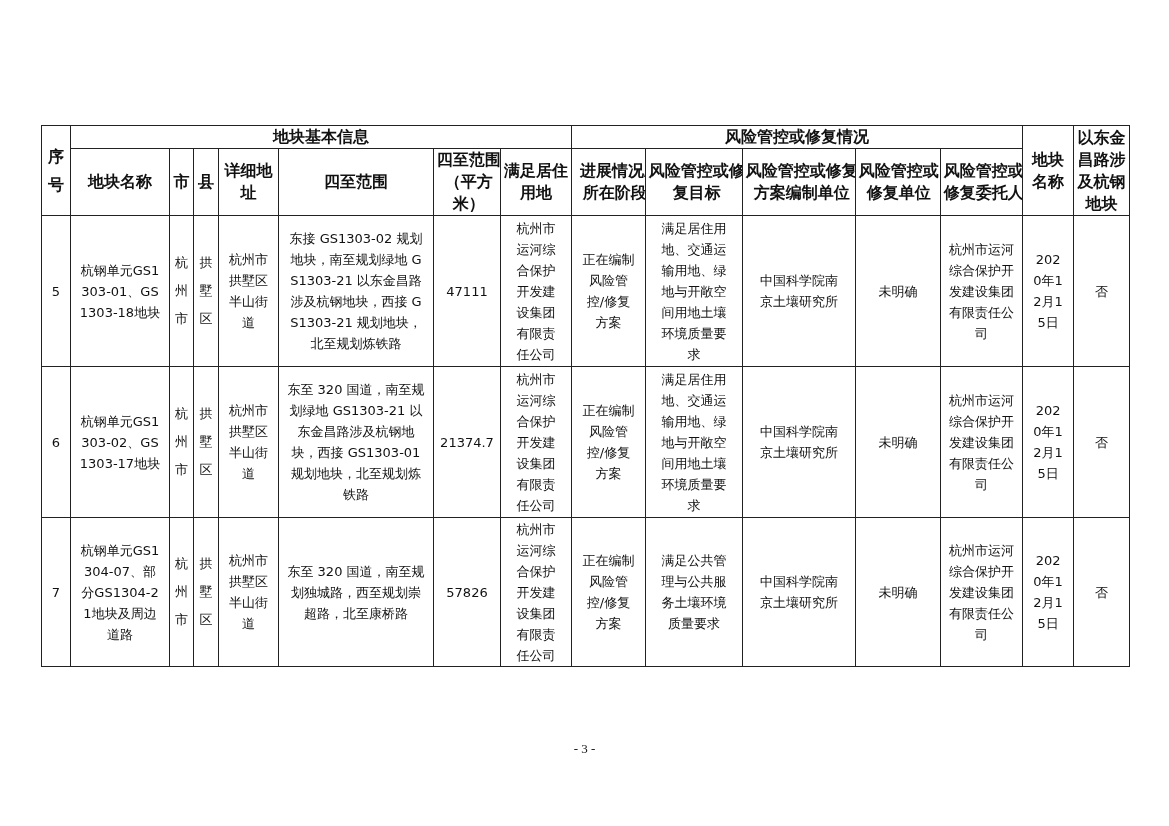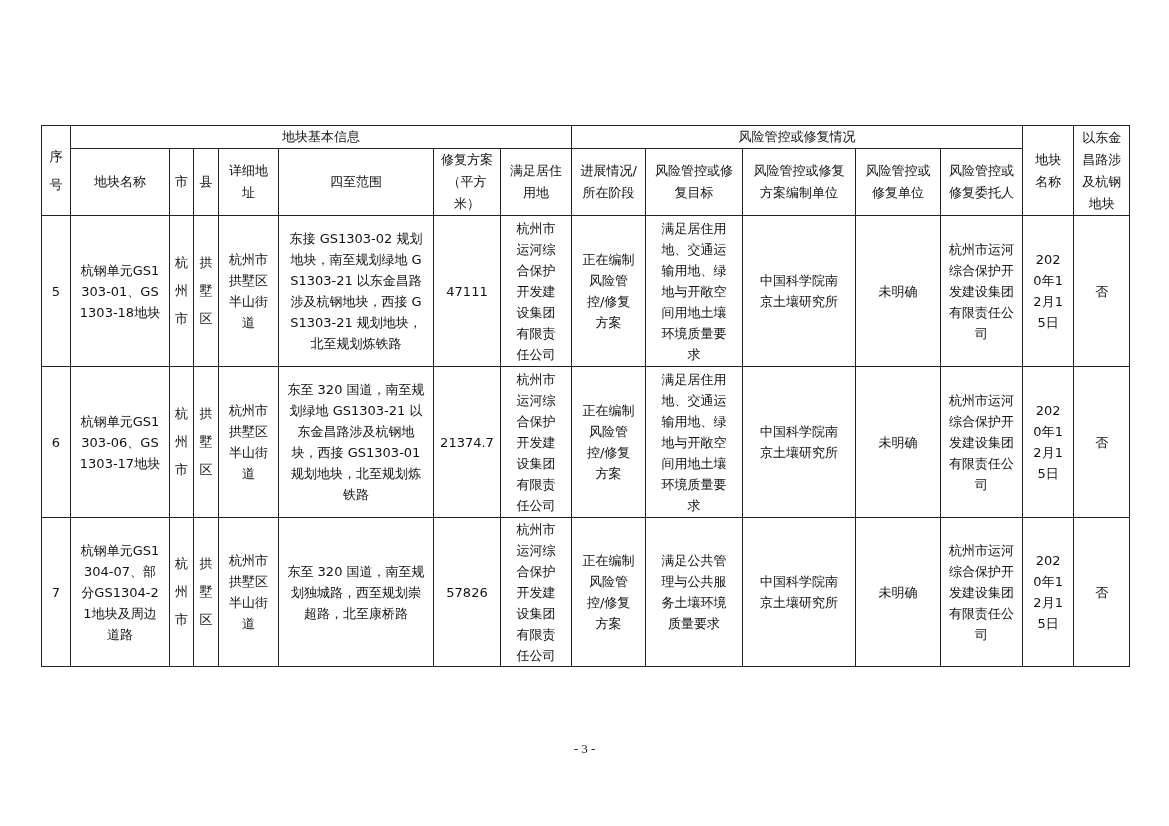--- a/index.html
+++ b/index.html
@@ -7,21 +7,21 @@
          font-family: "DejaVu Serif", "Liberation Serif", serif; color: #111; }
   .page { position: absolute; left: 0; top: 0; width: 1169px; height: 826px; }
   table.grid { position: absolute; left: 41px; top: 125px; border-collapse: collapse;
                table-layout: fixed; width: 1088px; }
   table.grid td, table.grid th {
     border: 1px solid #222; padding: 0 2px; text-align: center; vertical-align: middle;
     font-weight: normal; font-size: 13px; line-height: 21px; color: #111;
     font-family: "DejaVu Sans", "Liberation Sans", sans-serif;
     word-break: break-all; overflow: hidden;
   }
-  table.grid th { font-size: 13px; line-height: 22px; }
+  table.grid th { font-size: 16px; line-height: 22px; font-weight: bold; }
   tr.hdr1 { height: 23px; }
   tr.hdr2 { height: 67px; }
   tr.row { height: 151px; }
   tr.row.last { height: 149px; }
   td.narrow { padding: 0; }
   .vstack { display: inline-block; width: 1em; line-height: 28px; }
   .footer { position: absolute; top: 741px; left: 0; width: 1169px; text-align: center;
             font-size: 13px; font-family: "Liberation Serif", serif; }
 </style>
 </head>
@@ -53,21 +53,21 @@
         <th colspan="5">风险管控或修复情况</th>
         <th rowspan="2"><span style="display:inline-block;width:2.1em">地块名称</span></th>
         <th rowspan="2"><span style="display:inline-block;width:3.1em">以东金昌路涉及杭钢地块</span></th>
       </tr>
       <tr class="hdr2">
         <th>地块名称</th>
         <th class="narrow">市</th>
         <th class="narrow">县</th>
         <th><span style="display:inline-block;width:3.1em">详细地址</span></th>
         <th>四至范围</th>
-        <th><span style="display:inline-block;width:4.1em">修复方案（平方米）</span></th>
+        <th><span style="display:inline-block;width:4.1em">四至范围（平方米）</span></th>
         <th><span style="display:inline-block;width:4.1em">满足居住用地</span></th>
         <th><span style="display:inline-block;width:5.1em">进展情况/所在阶段</span></th>
         <th><span style="display:inline-block;width:6.1em">风险管控或修复目标</span></th>
         <th><span style="display:inline-block;width:7.1em">风险管控或修复方案编制单位</span></th>
         <th><span style="display:inline-block;width:5.1em">风险管控或修复单位</span></th>
         <th><span style="display:inline-block;width:5.1em">风险管控或修复委托人</span></th>
       </tr>
     </thead>
     <tbody>
       <tr class="row">
@@ -82,21 +82,21 @@
         <td><span style="display:inline-block;width:4.1em">正在编制风险管控/修复方案</span></td>
         <td><span style="display:inline-block;width:5.1em">满足居住用地、交通运输用地、绿地与开敞空间用地土壤环境质量要求</span></td>
         <td><span style="display:inline-block;width:6.1em">中国科学院南京土壤研究所</span></td>
         <td>未明确</td>
         <td><span style="display:inline-block;width:5.1em">杭州市运河综合保护开发建设集团有限责任公司</span></td>
         <td><span style="display:inline-block;width:2.4em">2020年12月15日</span></td>
         <td>否</td>
       </tr>
       <tr class="row">
         <td>6</td>
-        <td><span style="display:inline-block;width:6.2em">杭钢单元GS1303-06、GS1303-17地块</span></td>
+        <td><span style="display:inline-block;width:6.2em">杭钢单元GS1303-02、GS1303-17地块</span></td>
         <td class="narrow"><span class="vstack">杭州市</span></td>
         <td class="narrow"><span class="vstack">拱墅区</span></td>
         <td><span style="display:inline-block;width:3.1em">杭州市拱墅区半山街道</span></td>
         <td><span style="display:inline-block;width:10.6em">东至 320 国道，南至规划绿地 GS1303-21 以东金昌路涉及杭钢地块，西接 GS1303-01 规划地块，北至规划炼铁路</span></td>
         <td>21374.7</td>
         <td><span style="display:inline-block;width:3.1em">杭州市运河综合保护开发建设集团有限责任公司</span></td>
         <td><span style="display:inline-block;width:4.1em">正在编制风险管控/修复方案</span></td>
         <td><span style="display:inline-block;width:5.1em">满足居住用地、交通运输用地、绿地与开敞空间用地土壤环境质量要求</span></td>
         <td><span style="display:inline-block;width:6.1em">中国科学院南京土壤研究所</span></td>
         <td>未明确</td>

